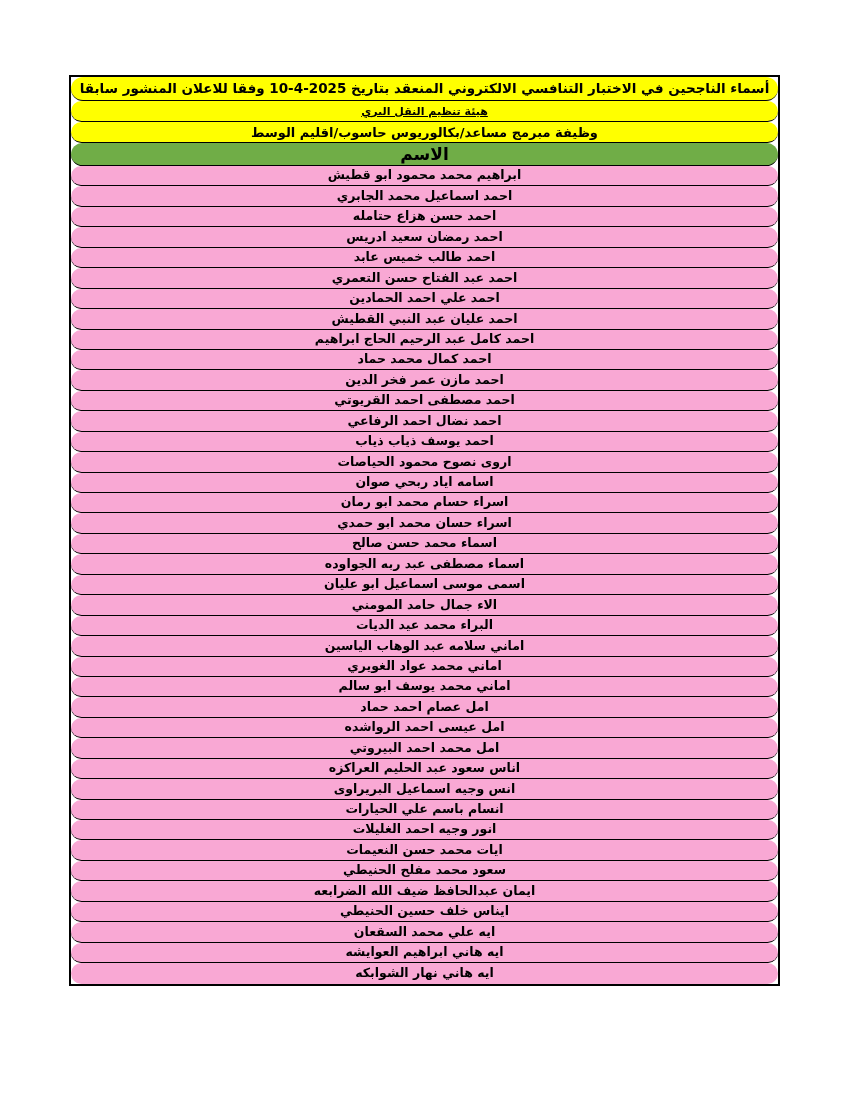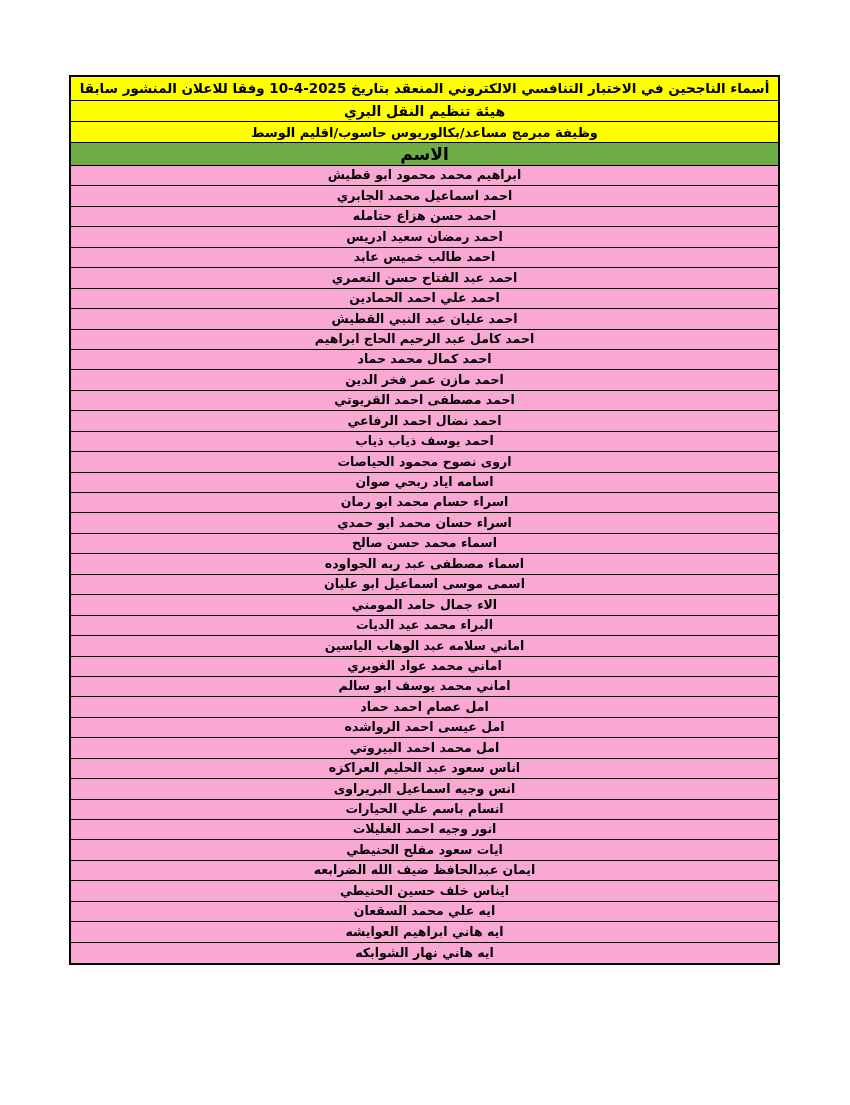--- a/index.html
+++ b/index.html
@@ -30,26 +30,27 @@
     align-items: center;
     justify-content: center;
     direction: rtl;
     text-align: left;
     font-weight: bold;
     color: #000000;
     border-bottom: 1.5px solid #000000;
     line-height: 1;
     white-space: nowrap;
     overflow: hidden;
+    border-radius: 12px;
   }
   .row:last-child { border-bottom: none; }
   .yellow { background: #FFFF00; }
   .green  { background: #70AD47; }
   .title-row    { height: 24px; font-size: 13.5px; }
-  .authority-row{ height: 21px; font-size: 14px; }
+  .authority-row{ height: 21px; font-size: 11px; text-decoration: underline; }
   .position-row { height: 21px; font-size: 13px; }
   .name-header-row { height: 23px; font-size: 17px; }
   .name-row { height: 20.45px; font-size: 12.5px; background: #f9a8d4; }
 </style>
 </head>
 <body>
 
 <div class="page">
   <div class="results-table">
     <div class="row yellow title-row">أسماء الناجحين في  الاختبار التنافسي الالكتروني المنعقد بتاريخ 2025-4-10 وفقا للاعلان المنشور سابقا</div>
@@ -150,21 +151,24 @@
         <div class="row name-row">
     <span>انس وجيه اسماعيل البريراوى</span>
   </div>
         <div class="row name-row">
     <span>انسام باسم علي الحيارات</span>
   </div>
         <div class="row name-row">
     <span>انور وجيه احمد الغليلات</span>
   </div>
         <div class="row name-row">
-    <span>ايات سعود مفلح الحنيطي</span>
+    <span>ايات محمد حسن النعيمات</span>
+  </div>
+        <div class="row name-row">
+    <span>سعود محمد مفلح الحنيطي</span>
   </div>
         <div class="row name-row">
     <span>ايمان عبدالحافظ ضيف الله الضرابعه</span>
   </div>
         <div class="row name-row">
     <span>ايناس خلف حسين الحنيطي</span>
   </div>
         <div class="row name-row">
     <span>ايه علي محمد السقعان</span>
   </div>

